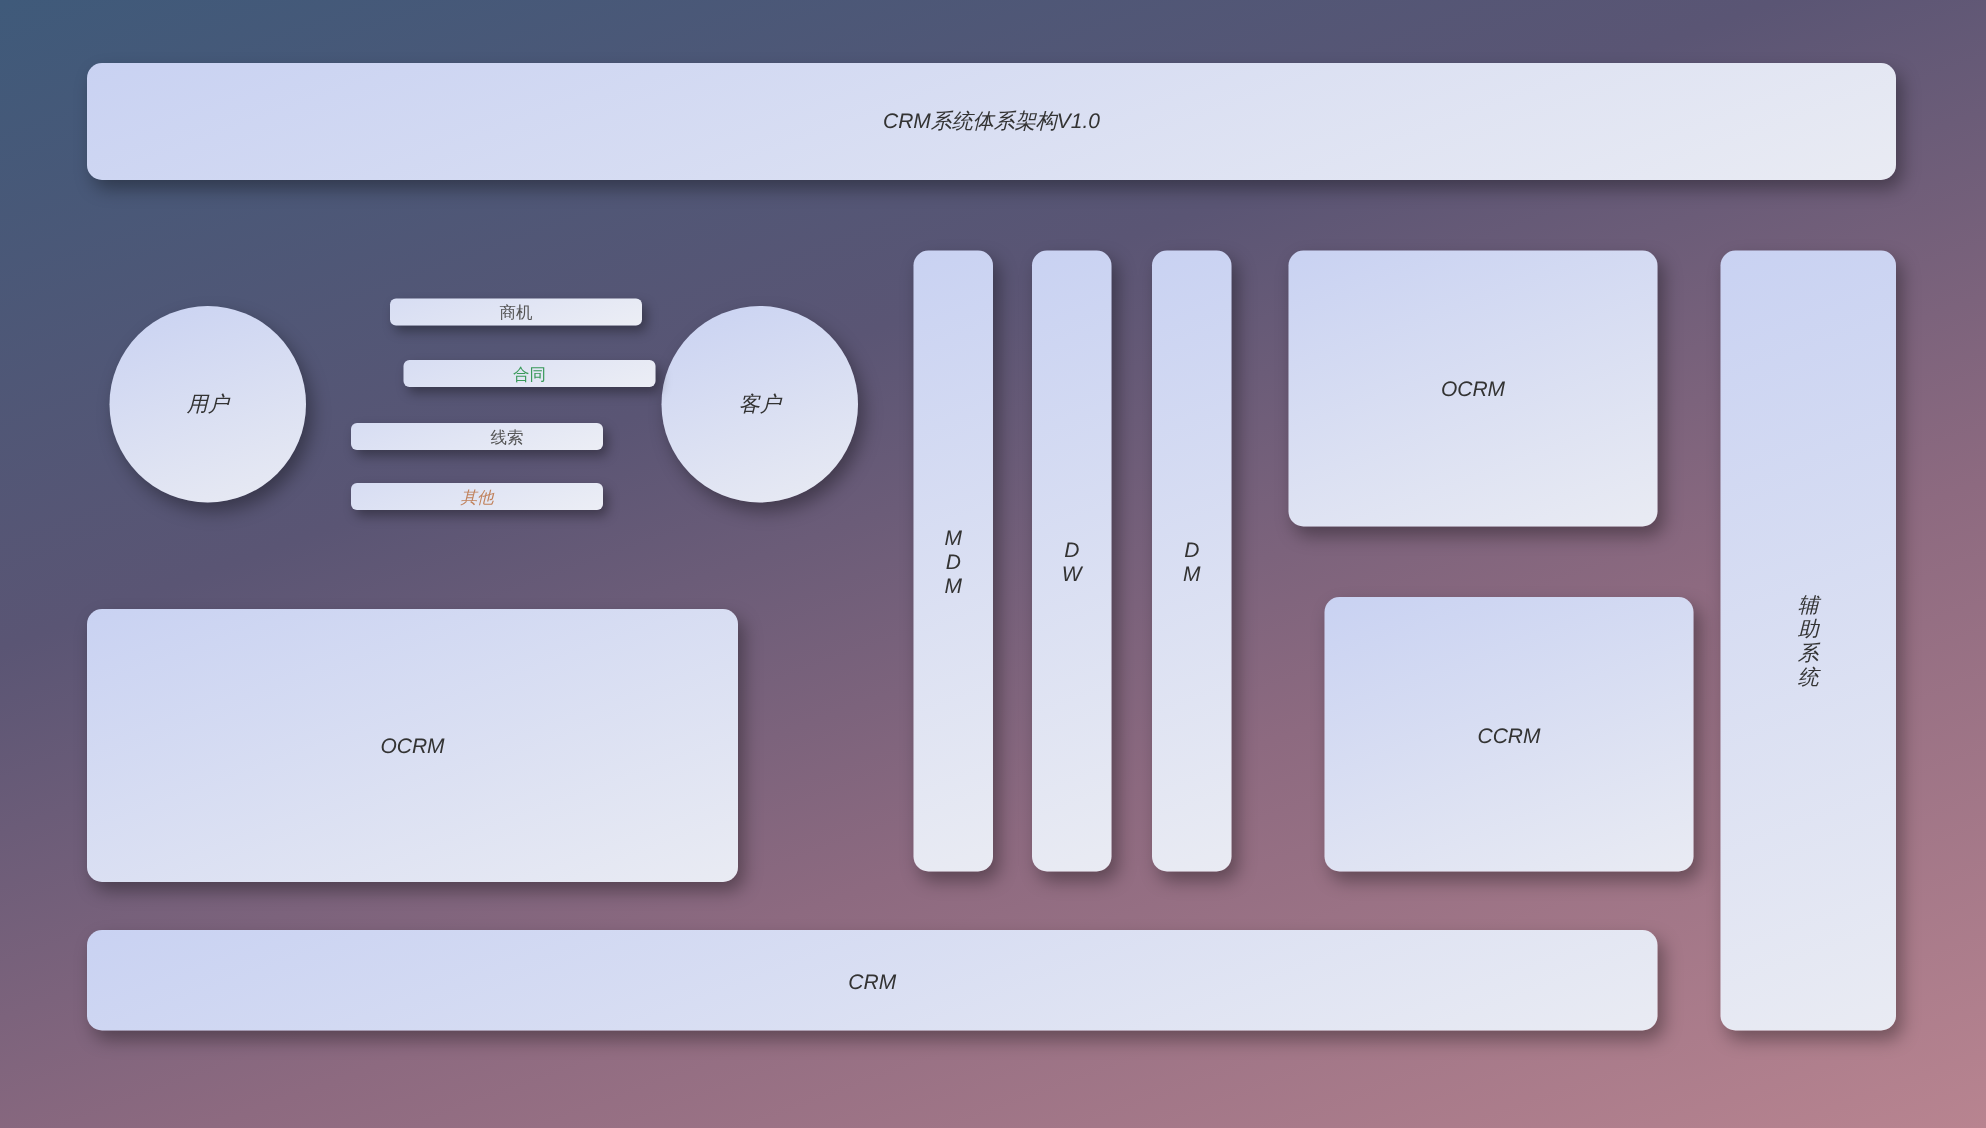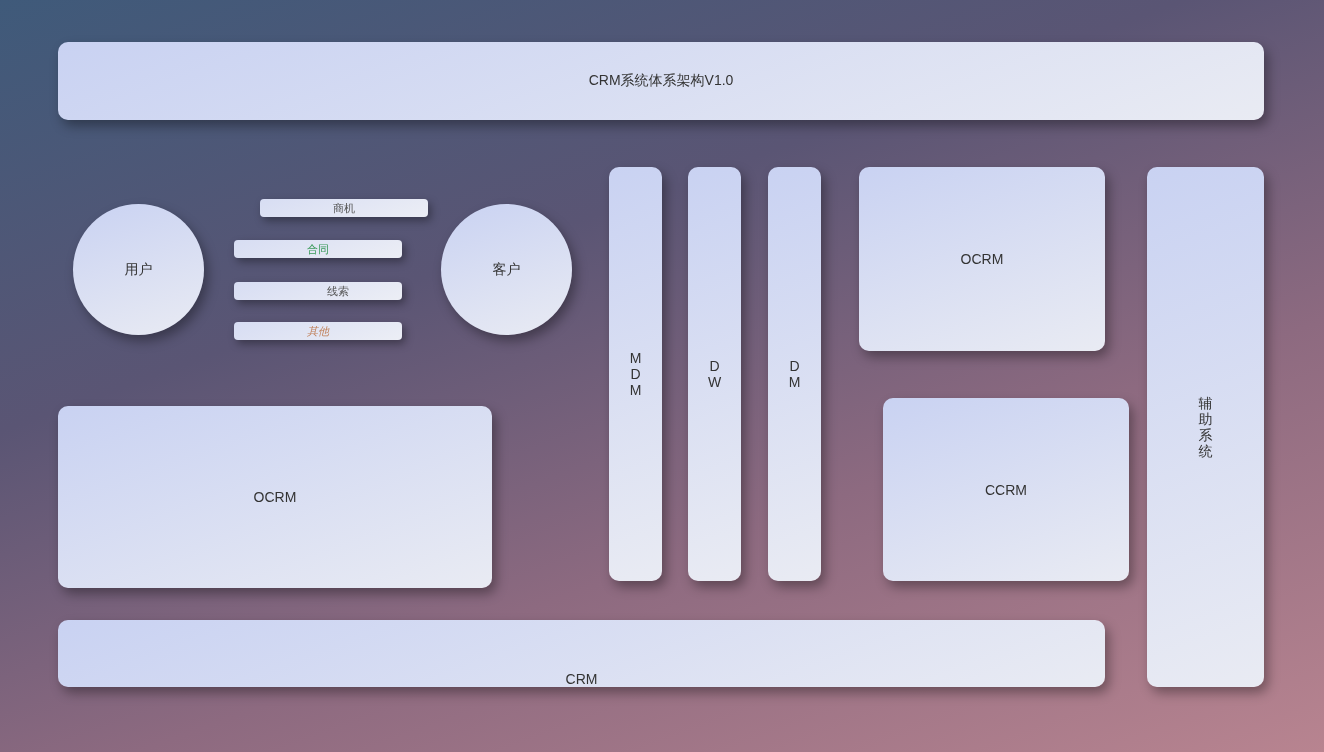--- a/index.html
+++ b/index.html
@@ -13,36 +13,37 @@
     position: absolute;
     background: linear-gradient(160deg, #c9d2f2 0%, #e9ebf3 100%);
     border-radius: 10px;
     box-shadow: 4px 6px 12px rgba(0,0,0,0.35);
     display: flex;
     align-items: center;
     justify-content: center;
     color: #333;
     font-size: 14px;
     text-align: center;
+    font-style: italic;
   }
   .circle {
     border-radius: 50%;
   }
   .pill {
     position: absolute;
     background: linear-gradient(160deg, #d7ddf3 0%, #eceef5 100%);
     border-radius: 4px;
     box-shadow: 3px 4px 8px rgba(0,0,0,0.35);
     display: flex;
     align-items: center;
     justify-content: center;
     font-size: 11px;
     color: #555;
   }
-  .pill.green { color: #3a9a5a; }
+  .pill.green { color: #3a9a5a; margin-left: 35px; }
   .pill.orange { color: #c0805a; font-style: italic; }
   .vertical-text {
     writing-mode: horizontal-tb;
     display: flex;
     flex-direction: column;
     align-items: center;
     line-height: 1.15;
     letter-spacing: 0;
   }
   .vertical-text span { display:block; }
@@ -100,21 +101,21 @@
 </div>
 
 <div class="block" style="left:859px; top:167px; width:246px; height:184px;">
   <span>OCRM</span>
 </div>
 
 <div class="block" style="left:859px; top:398px; width:246px; height:183px;margin-left:24px;">
   <span>CCRM</span>
 </div>
 
-<div class="block" style="left:58px; top:620px; width:1047px; height:67px;align-items:flex-end;">
+<div class="block" style="left:58px; top:620px; width:1047px; height:67px;">
   <span>CRM</span>
 </div>
 
 <div class="block" style="left:1147px; top:167px; width:117px; height:520px;">
   <div class="vertical-text" id="col-fuzhu">
       <span>辅</span>
       <span>助</span>
       <span>系</span>
       <span>统</span>
     </div>

